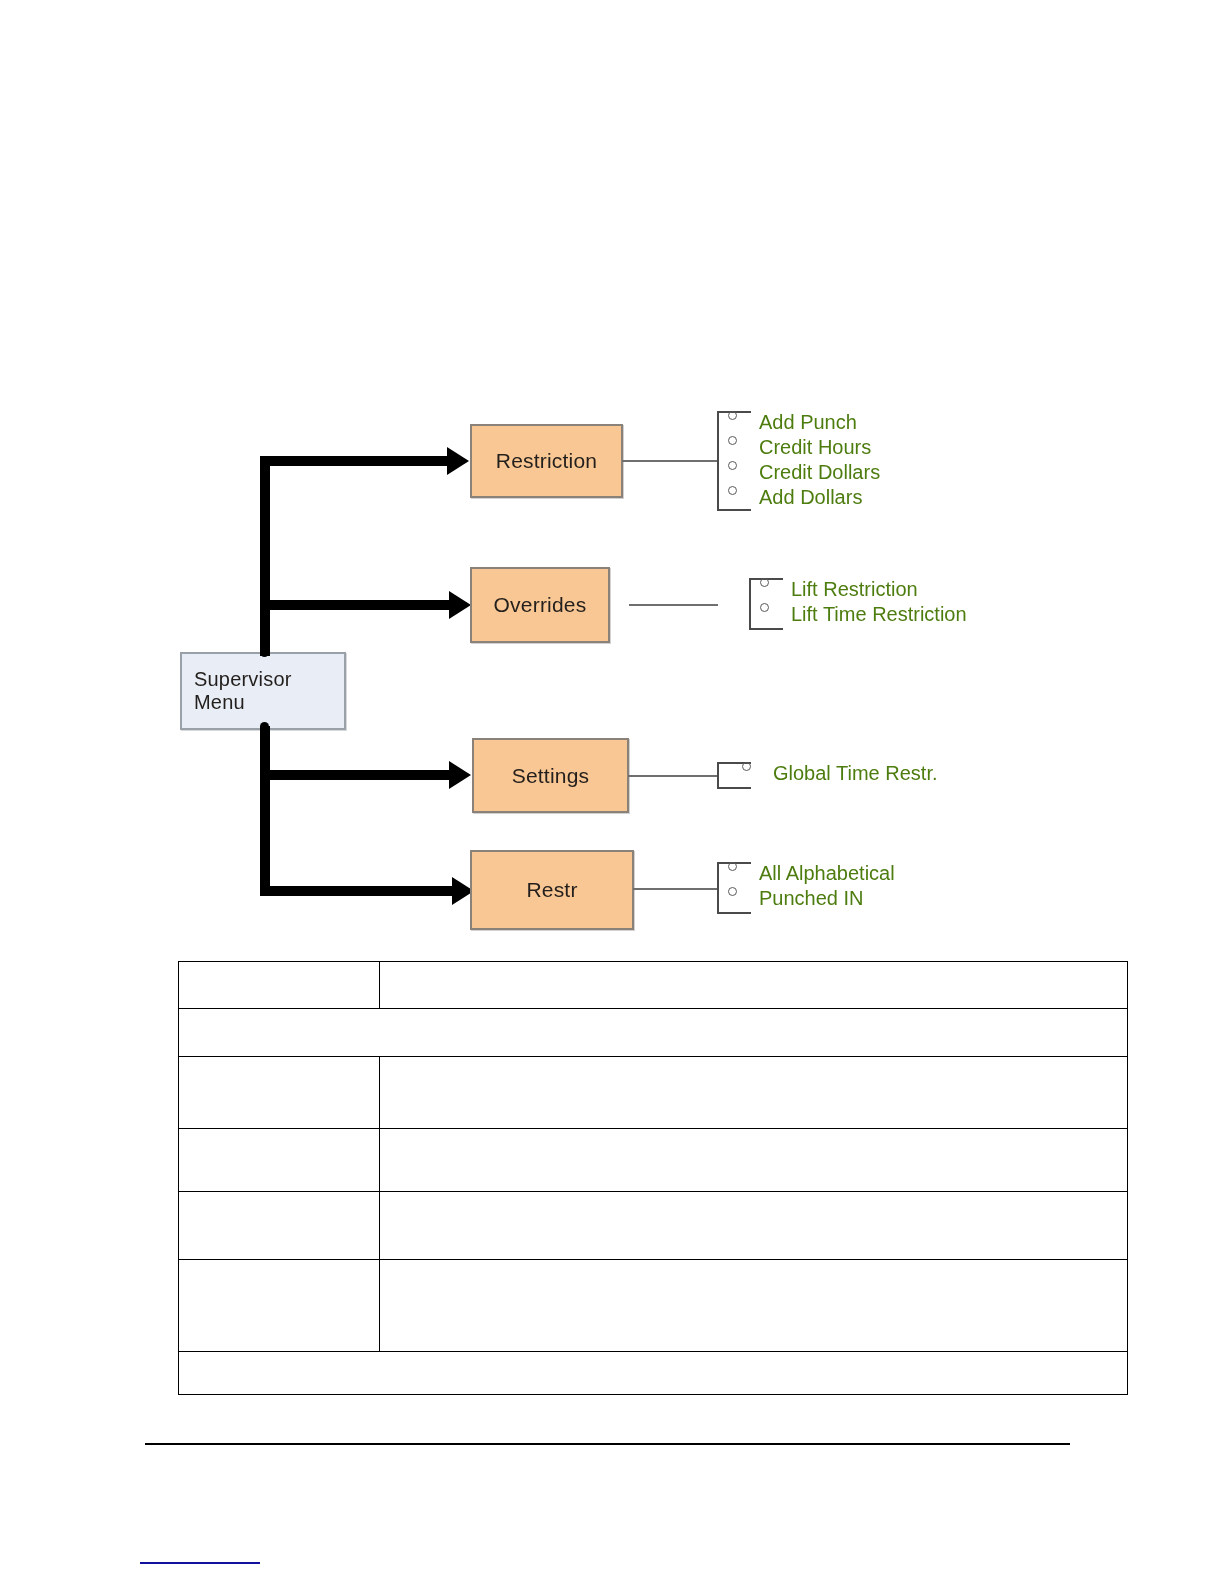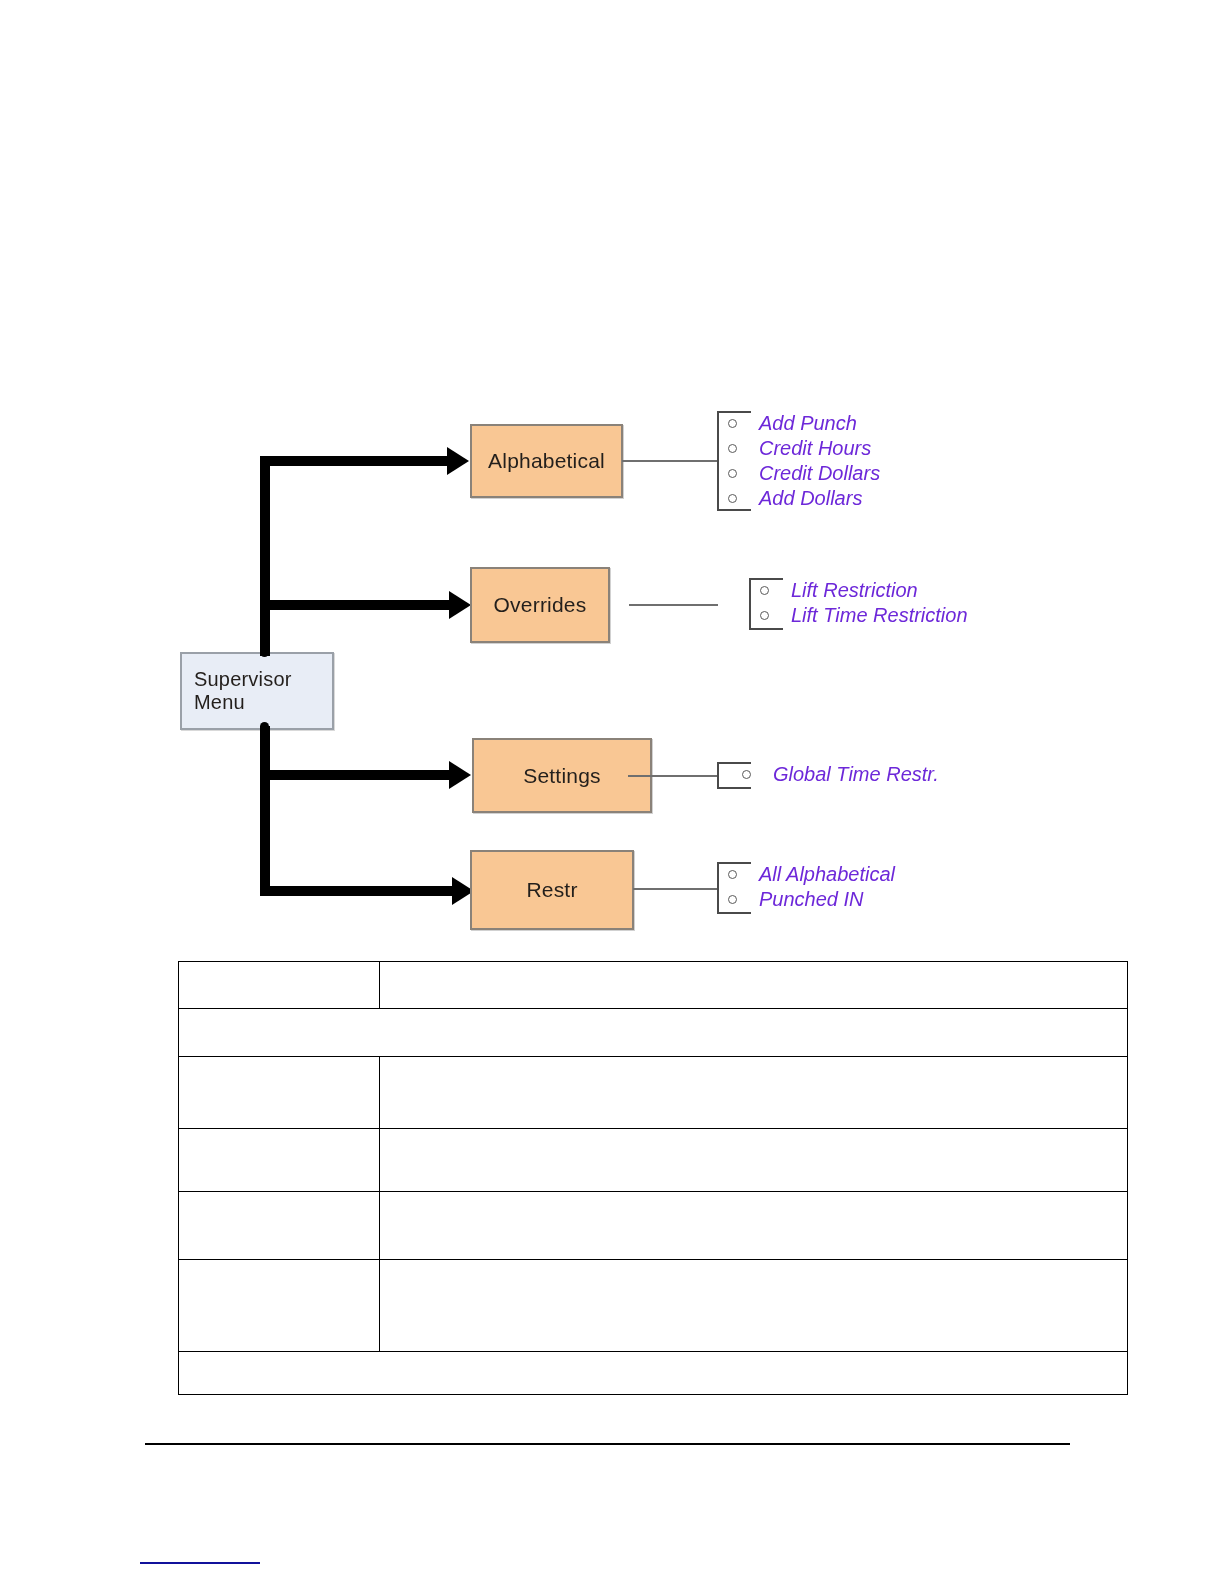--- a/index.html
+++ b/index.html
@@ -94,26 +94,25 @@
     border-bottom: 2px solid #4a4a4a;
   }
   .sublist ul {
     list-style: none;
     margin: 0;
     padding: 0;
     position: relative;
   }
   .sublist li {
     display: flex;
-    align-items: center;
+    align-items: flex-start;
     font-size: 20px;
-    color: #6d28d9;
+    color: #4d7c0f;
     height: 25px;
     white-space: nowrap;
-    font-style: italic;
   }
   .sublist li .ring {
     width: 9px;
     height: 9px;
     border: 1.5px solid #5a5a5a;
     border-radius: 50%;
     box-sizing: border-box;
     margin-left: 11px;
     margin-right: 22px;
     flex: 0 0 auto;
@@ -156,21 +155,21 @@
     font-size: 11px;
     color: #11119b;
     overflow: hidden;
   }
 </style>
 </head>
 <body>
 
 <div id="diagram">
 
-  <div class="node root" style="left:180px; top:652px; width:154px; height:78px;">
+  <div class="node root" style="left:180px; top:652px; width:166px; height:78px;">
     <span>Supervisor Menu</span>
   </div>
 
   <div class="trunk" style="left:260px; top:456px; width:10px; height:200px;"></div>
   <div class="dot" style="left:260px; top:648px;"></div>
 
   <div class="trunk" style="left:260px; top:456px; width:200px; height:10px;"></div>
   <div class="arrowhead" style="left:447px; top:447px;"></div>
 
   <div class="trunk" style="left:260px; top:600px; width:202px; height:10px;"></div>
@@ -179,28 +178,28 @@
   <div class="trunk" style="left:260px; top:726px; width:10px; height:170px;"></div>
   <div class="dot" style="left:260px; top:722px;"></div>
 
   <div class="trunk" style="left:260px; top:770px; width:202px; height:10px;"></div>
   <div class="arrowhead" style="left:449px; top:761px;"></div>
 
   <div class="trunk" style="left:260px; top:886px; width:206px; height:10px;"></div>
   <div class="arrowhead" style="left:452px; top:877px;"></div>
 
   <div class="node orange" style="left:470px; top:424px; width:153px; height:74px;">
-    <span>Alphabetical</span>
+    <span>Restriction</span>
   </div>
 
   <div class="node orange" style="left:470px; top:567px; width:140px; height:76px;">
     <span>Overrides</span>
   </div>
 
-  <div class="node orange" style="left:472px; top:738px; width:180px; height:75px;">
+  <div class="node orange" style="left:472px; top:738px; width:157px; height:75px;">
     <span>Settings</span>
   </div>
 
   <div class="node orange" style="left:470px; top:850px; width:164px; height:80px;">
     <span>Restr</span>
   </div>
 
   <div class="thin-link" style="left:622px; top:460px; width:96px;"></div>
   <div class="thin-link" style="left:629px; top:604px; width:89px;"></div>
   <div class="thin-link" style="left:628px; top:775px; width:90px;"></div>

